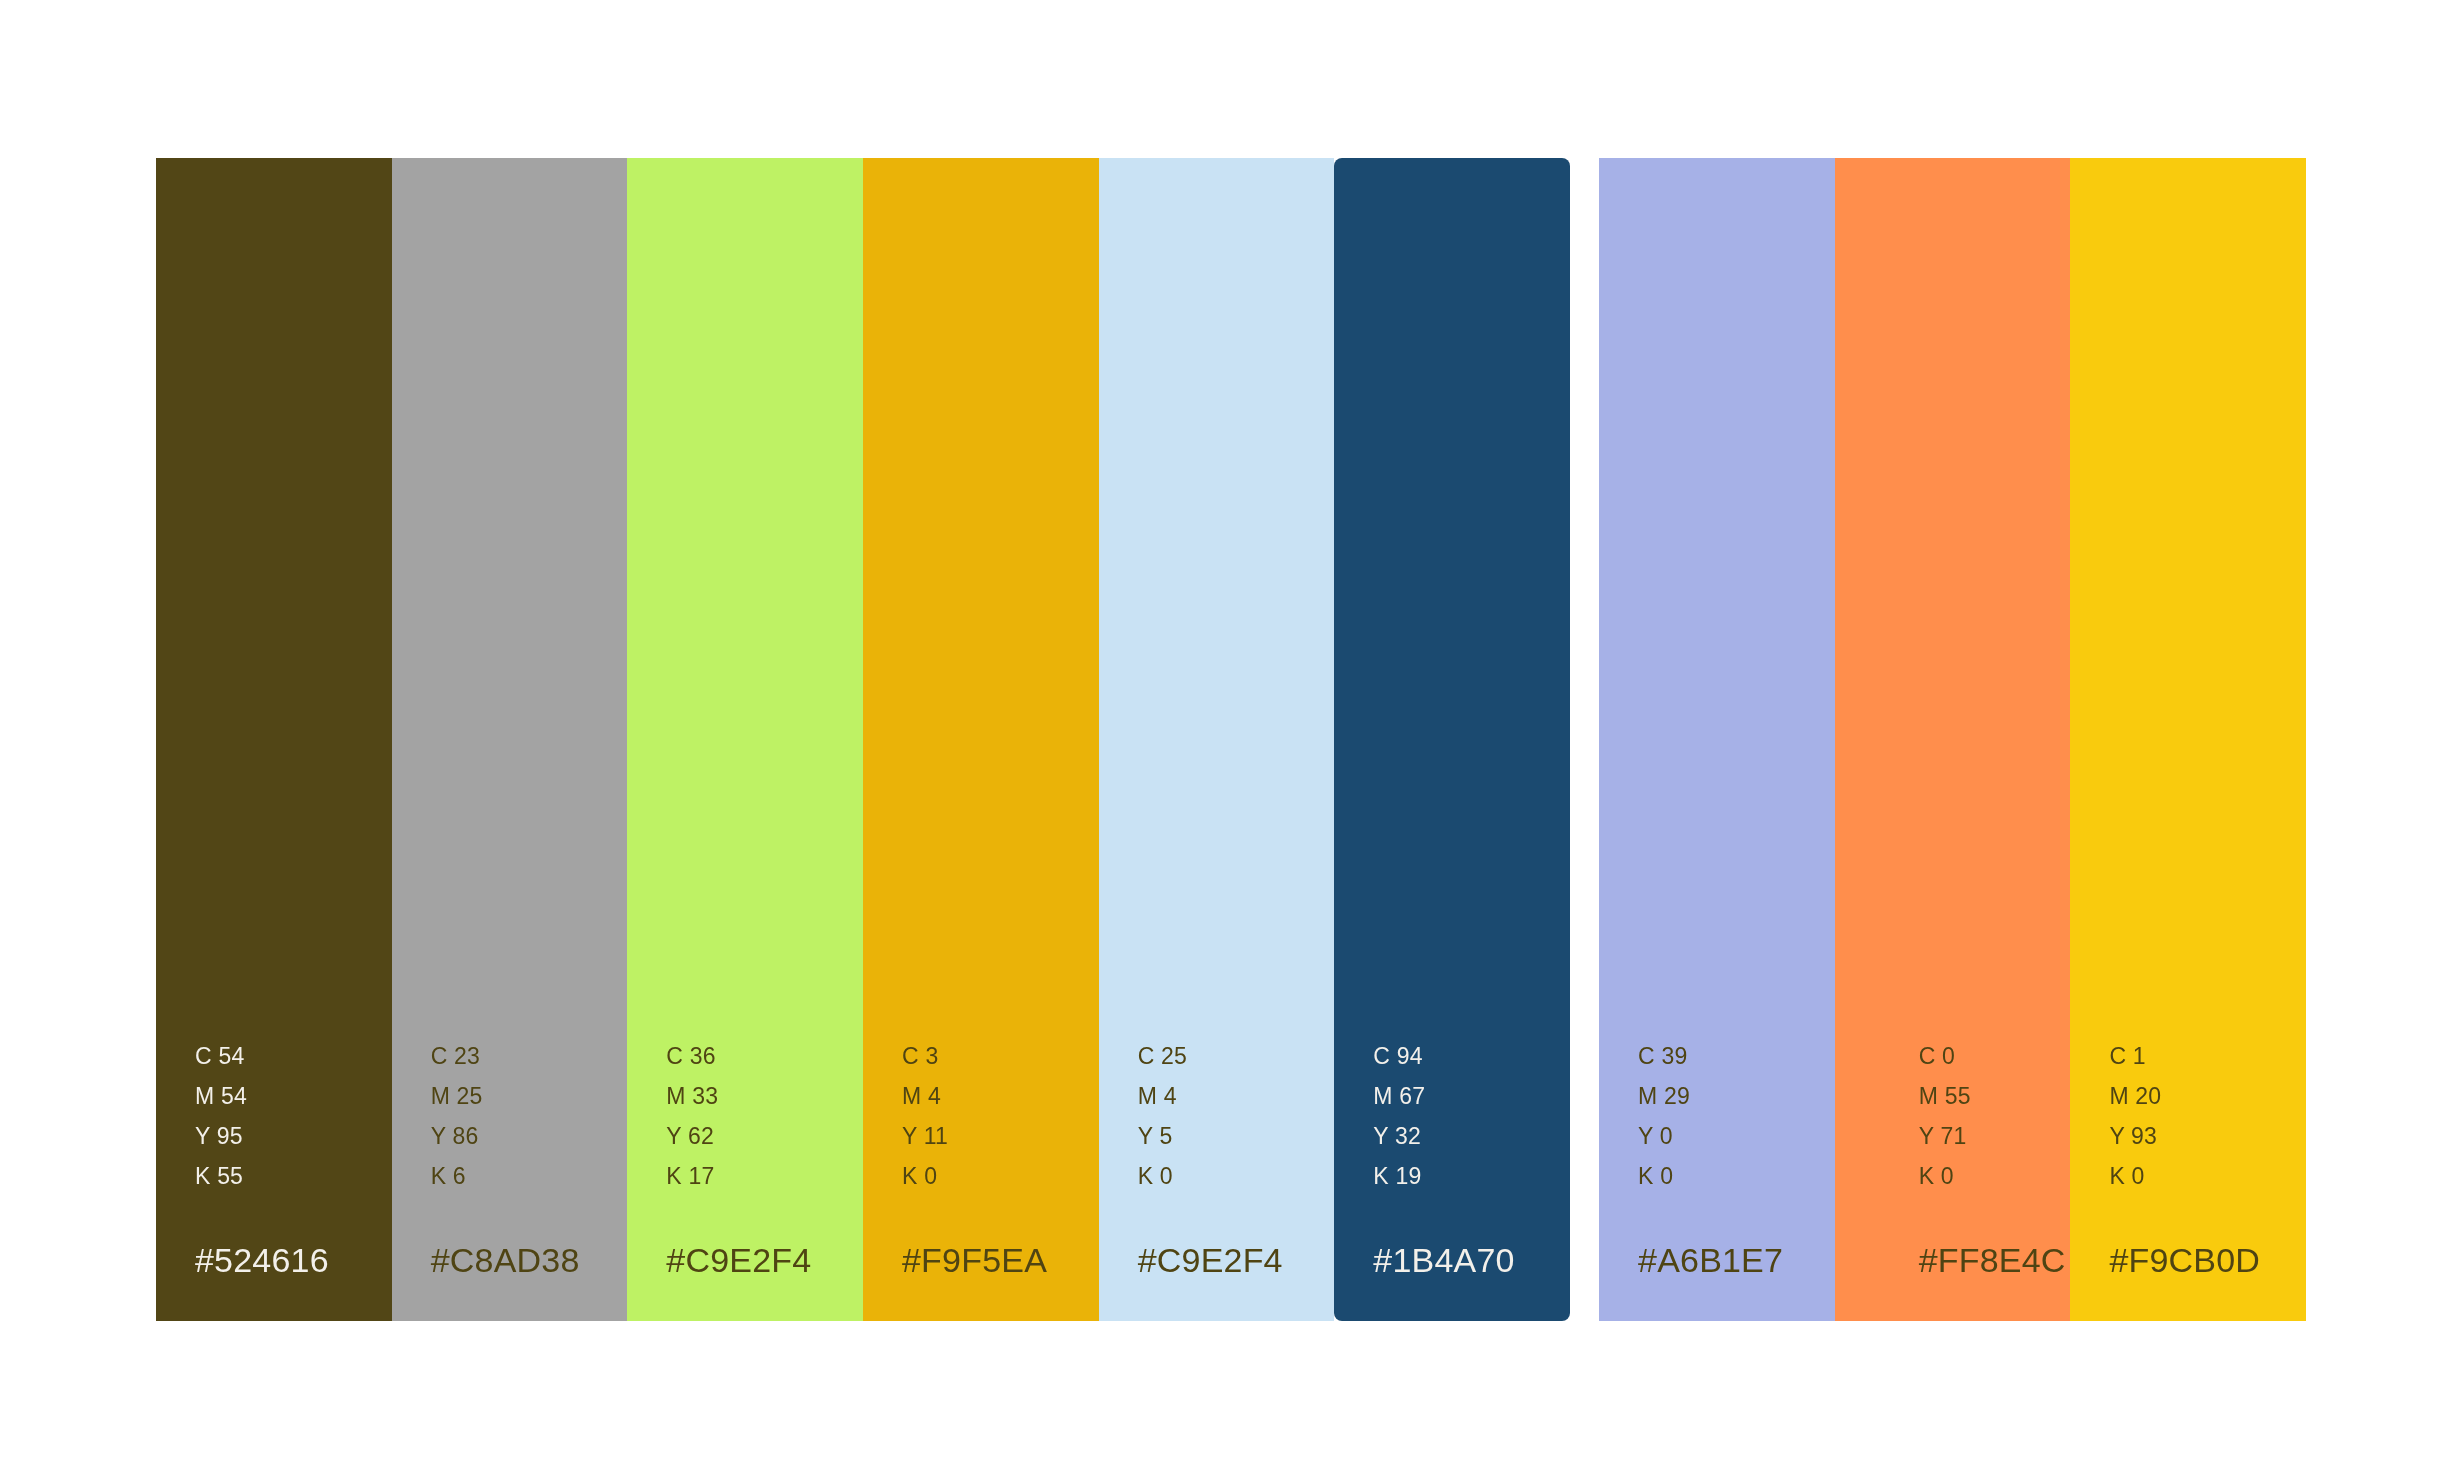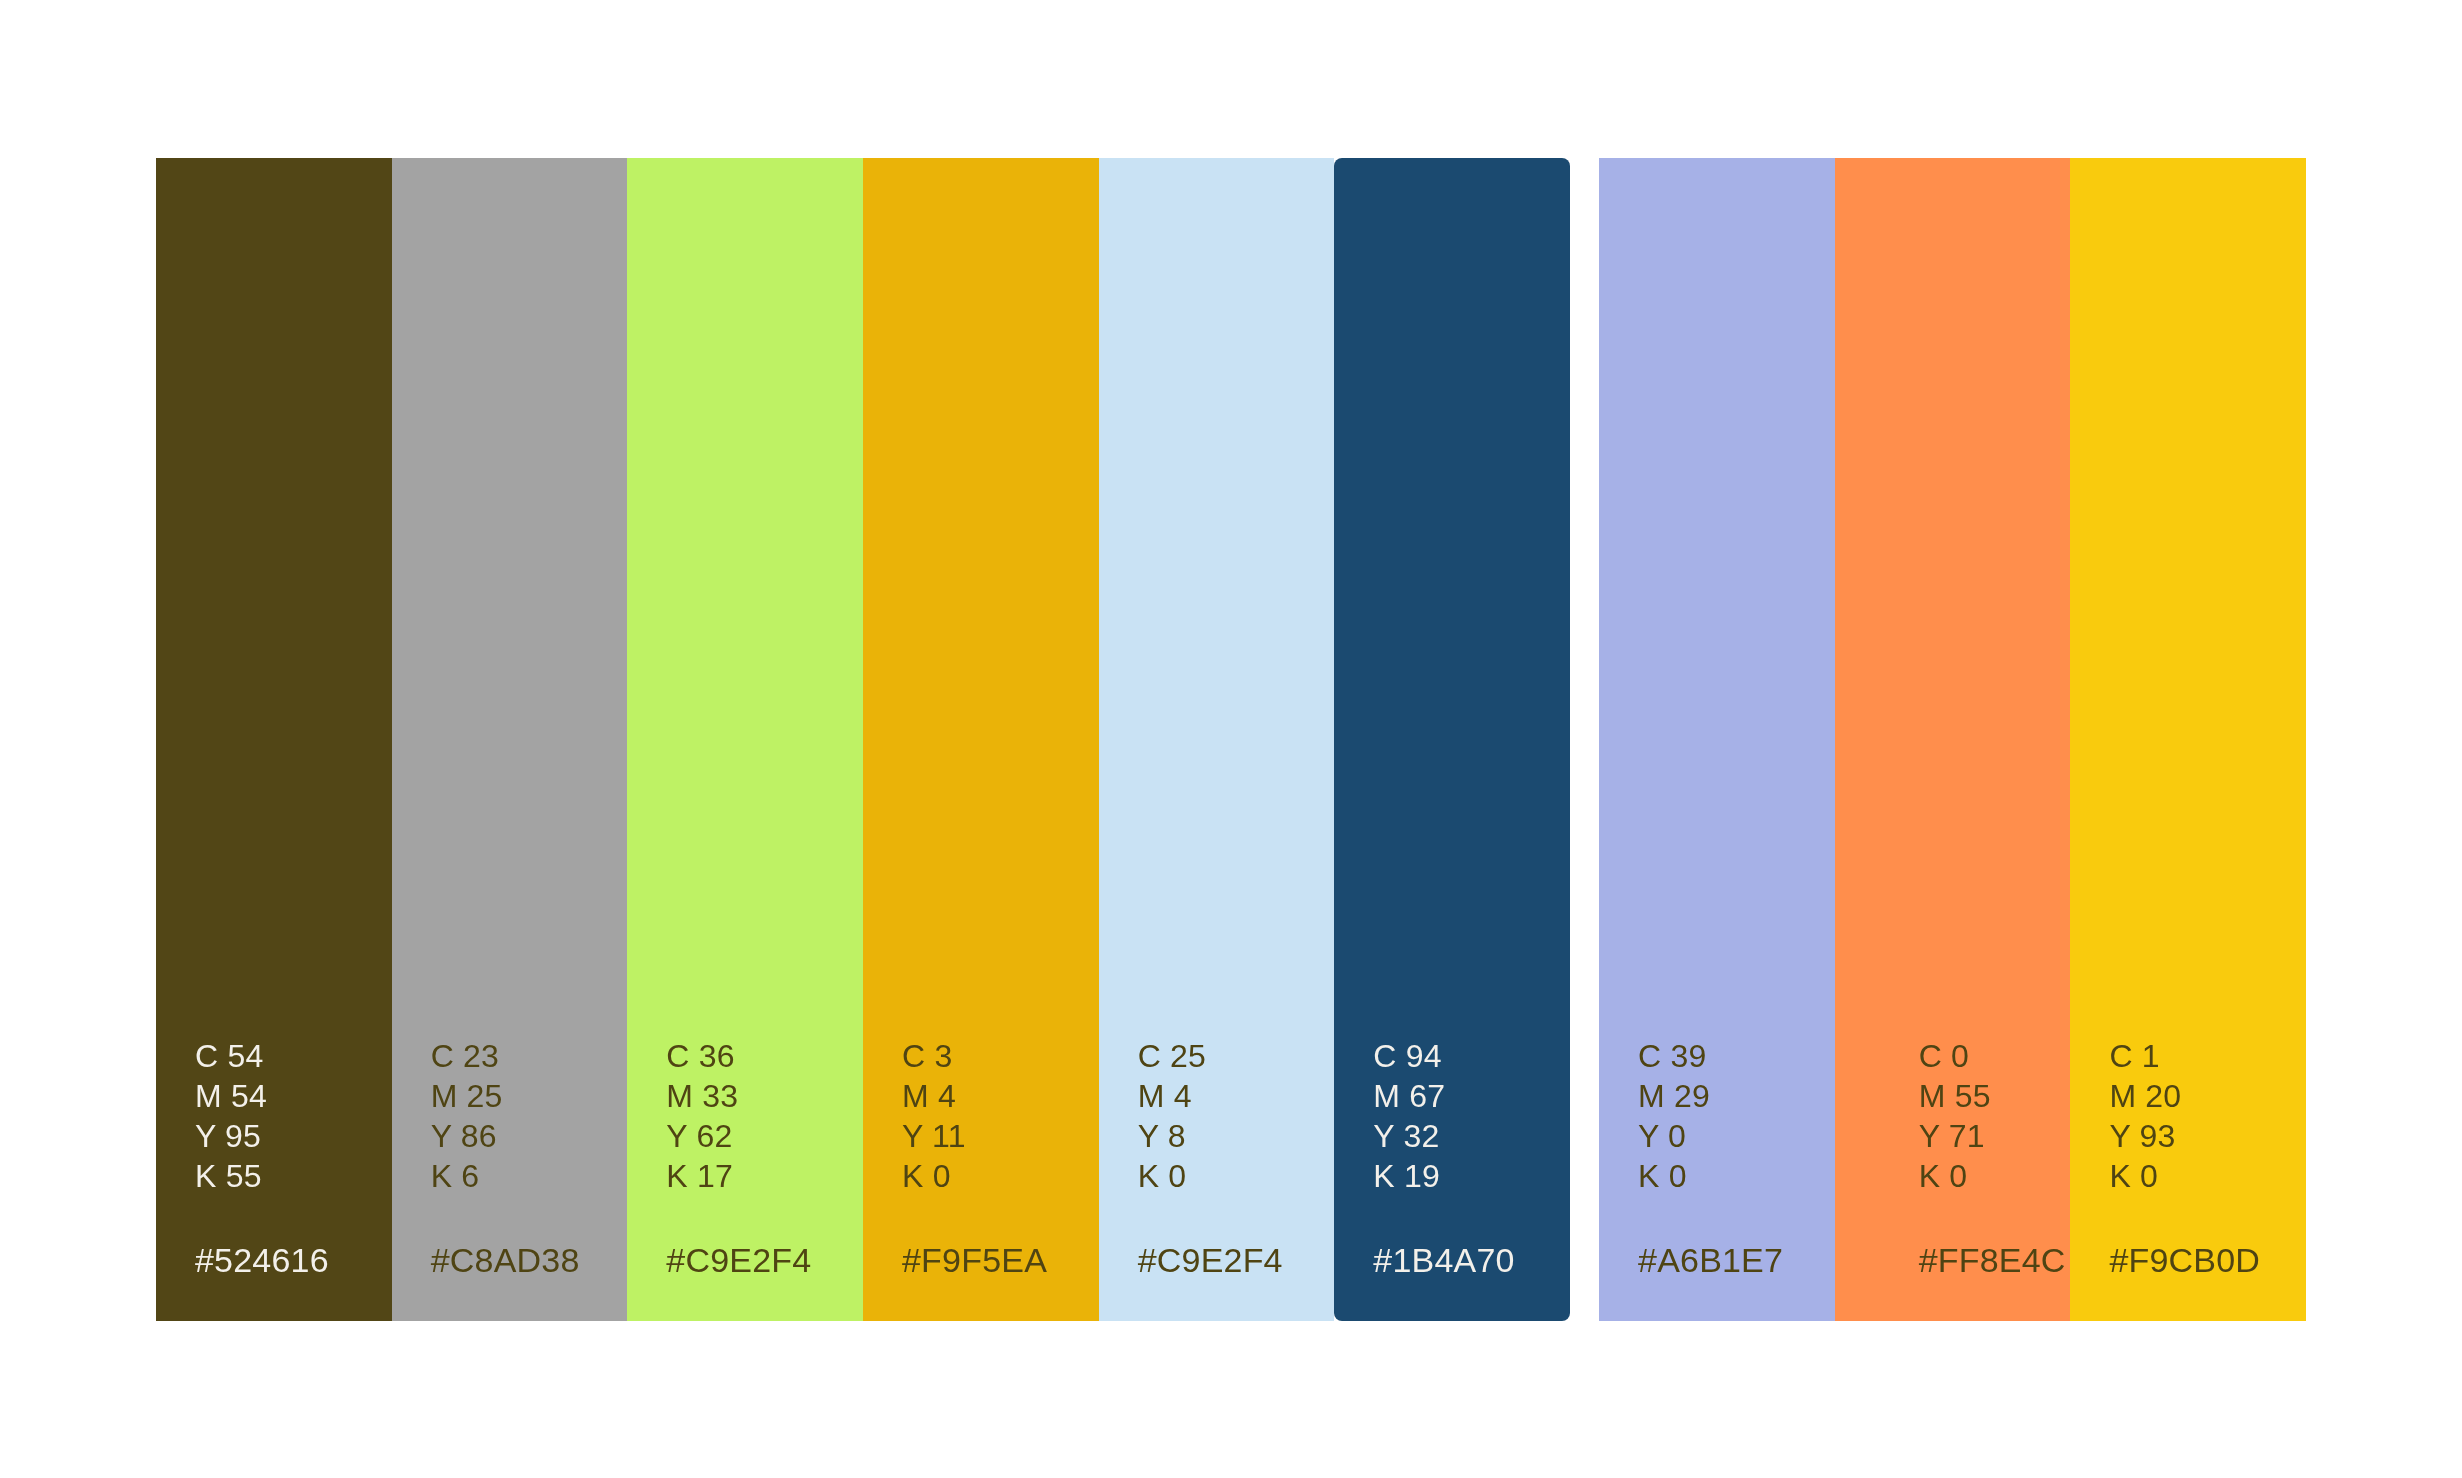--- a/index.html
+++ b/index.html
@@ -39,21 +39,21 @@
     right: 4.6px;
   }
 
   .cmyk-list {
     margin: 0;
     padding: 0;
     list-style: none;
   }
 
   .cmyk-line {
-    font-size: 32px;
+    font-size: 23px;
     line-height: 40px;
     letter-spacing: 0.2px;
     white-space: nowrap;
   }
 
   .hex-value {
     margin-top: 45px;
     font-size: 34px;
     line-height: 38px;
     letter-spacing: 0.2px;
@@ -106,21 +106,21 @@
           <li class="cmyk-line">K 0</li>
         </ul>
         <div class="hex-value">#F9F5EA</div>
       </div>
     </div>
     <div class="swatch" style="background: rgb(201, 226, 244);">
       <div class="swatch-text" style="color: rgb(79, 68, 19);">
         <ul class="cmyk-list">
           <li class="cmyk-line">C 25</li>
           <li class="cmyk-line">M 4</li>
-          <li class="cmyk-line">Y 8</li>
+          <li class="cmyk-line">Y 5</li>
           <li class="cmyk-line">K 0</li>
         </ul>
         <div class="hex-value">#C9E2F4</div>
       </div>
     </div>
     <div class="swatch" style="background: rgb(27, 74, 112); border-radius: 8px;">
       <div class="swatch-text" style="color: rgb(243, 240, 234);">
         <ul class="cmyk-list">
           <li class="cmyk-line">C 94</li>
           <li class="cmyk-line">M 67</li>

